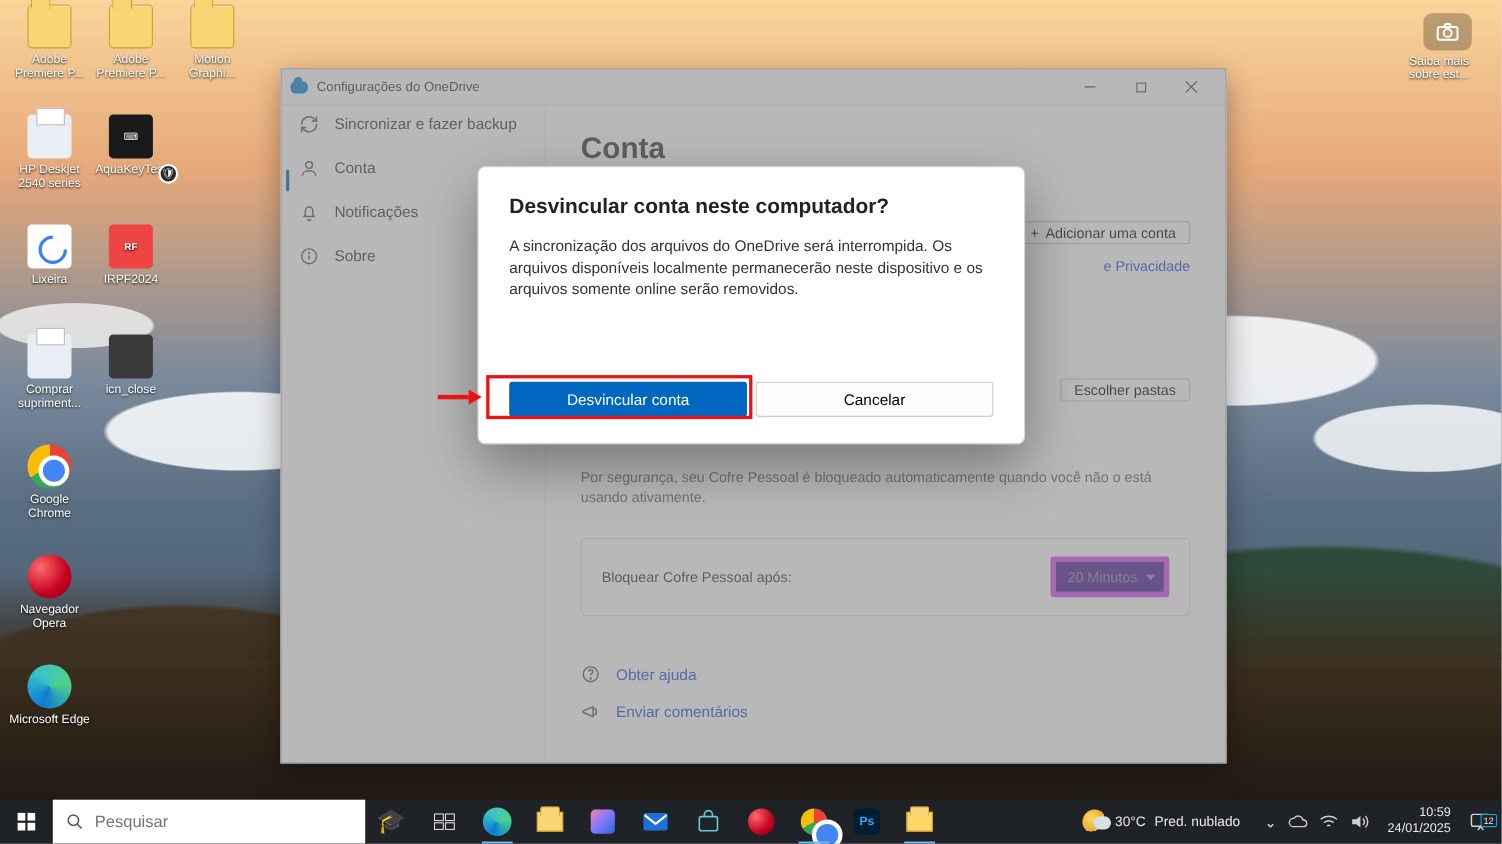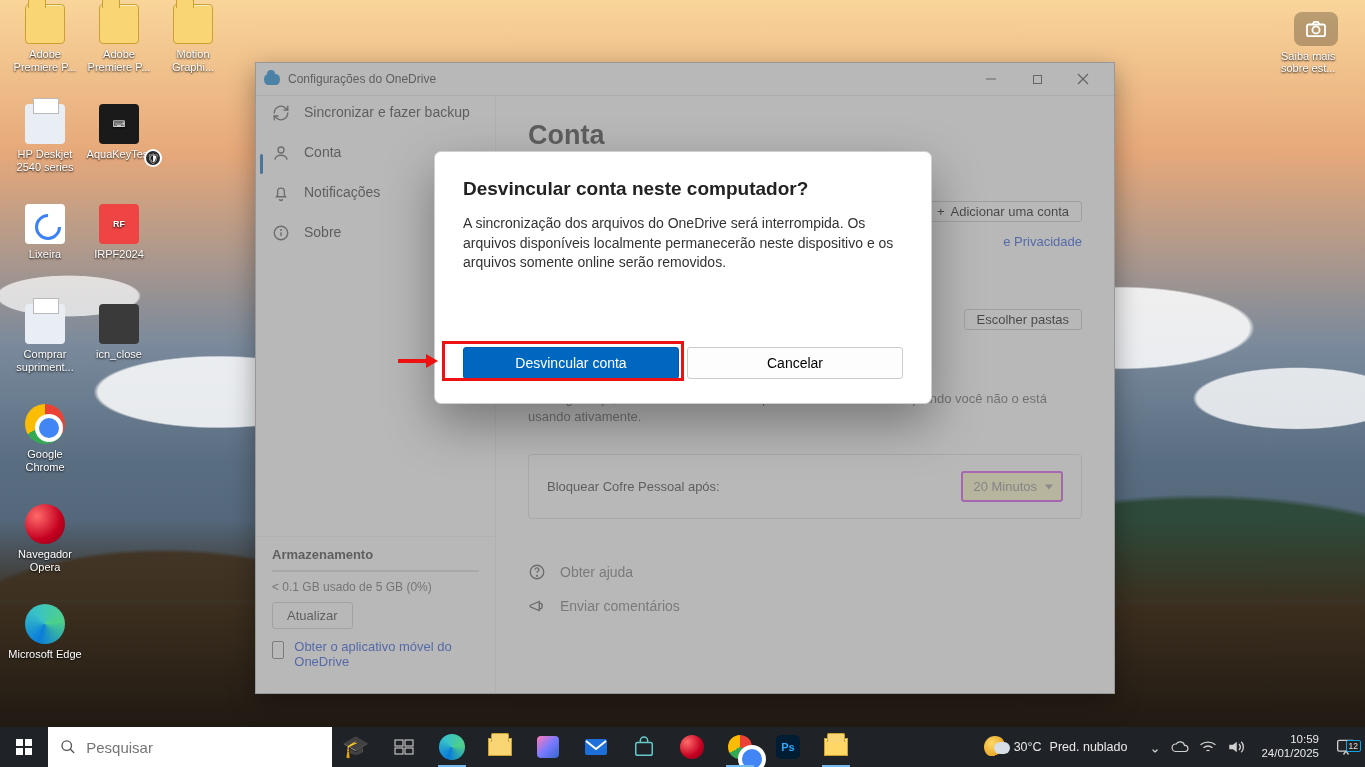--- a/index.html
+++ b/index.html
@@ -74,27 +74,27 @@
   .btn{ display:inline-flex; align-items:center; justify-content:center; border:1px solid #ccc; background:#fff; color:#333; padding:5px 14px; font-size:13px; border-radius:3px; }
   .link{ color:#1d4ed8; text-decoration:none; }
   .link-row{ display:flex; align-items:flex-start; gap:10px; margin-top:10px;}
   .link-row .lico{ width:14px;height:18px;border:1px solid #777;border-radius:2px;margin-top:2px;}
 
   .content{ flex:1; padding:24px 32px; color:#323232; }
   .content h1{ font-size:27px; font-weight:600; margin-bottom:50px; }
   .acct-btn{ border:1px solid #c9c9c9; background:#fff; padding:2px 12px; font-size:13px; border-radius:3px; }
   .section{ margin-top:60px; }
   .row{ display:flex; align-items:center; }
-  .row-right{ margin-left:auto; }
+  .row-right{ margin-left:auto;margin-top:35px; }
   .muted{ color:#5f5f5f; font-size:13px; line-height:1.4; }
   .lock-row{ border:1px solid #ddd; border-radius:4px; padding:16px 18px; display:flex; align-items:center; justify-content:space-between; margin-top:28px; }
-  .sel{ border:2px solid #d946ef; border-radius:3px; padding:6px 24px 6px 10px; background:#fef9c3; color:#888; position:relative; font-size:13px;}
+  .sel{ border:5px solid #d946ef; border-radius:3px; padding:6px 24px 6px 10px; background:#4c1d95; color:#888; position:relative; font-size:13px;}
   .sel:after{content:""; position:absolute; right:8px; top:50%; width:0;height:0;border-left:4px solid transparent;border-right:4px solid transparent;border-top:5px solid #999; transform:translateY(-50%);}
   .help-links{ margin-top:44px; }
-  .help-links .hl{ display:flex; align-items:center; gap:14px; margin-bottom:16px; color:#737373; font-size:14px;}
+  .help-links .hl{ display:flex; align-items:center; gap:14px; margin-bottom:16px; color:#1d4ed8; font-size:14px;}
   .help-links .hlico{ width:18px; height:18px; display:flex; align-items:center; justify-content:center; color:#555;}
 
   
   .modal{ position:absolute; left:179px; top:89px; width:498px; background:#fff; border:1px solid #cfcfcf; border-radius:7px; box-shadow:0 20px 50px rgba(0,0,0,.35); padding:26px 28px 24px; z-index:5; }
   .modal h2{ font-size:19px; font-weight:600; color:#222; margin-bottom:14px;}
   .modal p{ font-size:14px; color:#333; line-height:1.4;}
   .modal-btns{ display:flex; gap:8px; margin-top:74px;}
   .mbtn{ flex:1; height:32px; border-radius:3px; border:1px solid #ccc; background:#fdfdfd; font-size:14px; display:flex; align-items:center; justify-content:center;}
   .mbtn.primary{ background:#0067c0; border-color:#005aa8; color:#fff; }
   .highlight-box{ position:absolute; border:3px solid #e11; pointer-events:none; z-index:6; }
@@ -273,30 +273,20 @@
           <span class="nicon">
               <svg width="18" height="18" viewBox="0 0 24 24" fill="none" stroke="currentColor" stroke-width="1.8">
                 <circle cx="12" cy="12" r="9"></circle>
                 <line x1="12" y1="11" x2="12" y2="16"></line>
                 <circle cx="12" cy="8" r="0.5" fill="currentColor"></circle>
               </svg>
             </span>
           <span>Sobre</span>
         </div>
 
-        <div class="storage">
-          <h4>Armazenamento</h4>
-          <div class="bar"></div>
-          <div class="stxt">&lt; 0.1 GB usado de 5 GB (0%)</div>
-          <button class="btn">Atualizar</button>
-          <div class="link-row">
-            <span class="lico"></span>
-            <a class="link" href="#">Obter o aplicativo móvel do OneDrive</a>
-          </div>
-        </div>
       </div>
 
       <div class="content">
         <h1>Conta</h1>
 
         <div class="row" style="justify-content:flex-end; gap:16px;">
           <button class="acct-btn" style="position:relative;">
             <span style="margin-right:6px;">+</span><span>Adicionar uma conta</span>
           </button>
         </div>

